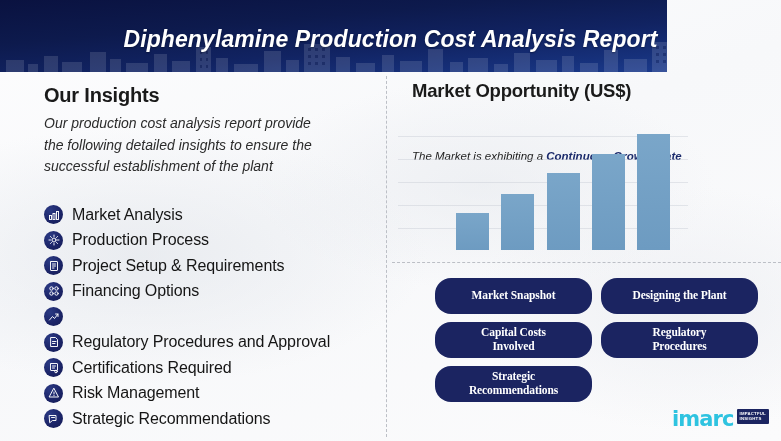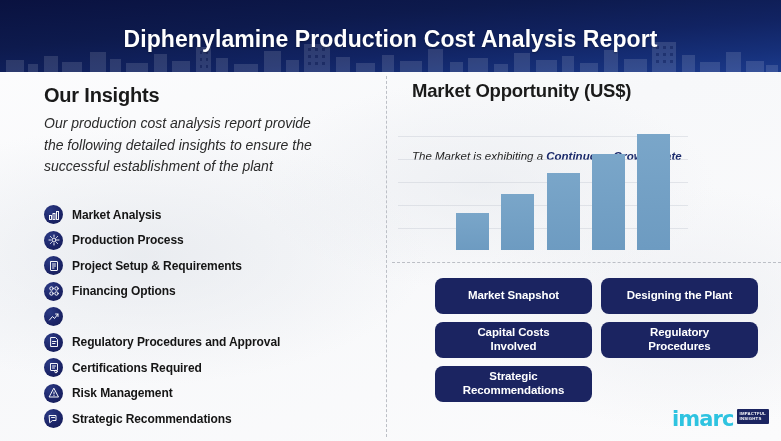--- a/index.html
+++ b/index.html
@@ -25,25 +25,26 @@
       radial-gradient(ellipse 330px 150px at 62% 42%, rgba(228,231,236,0.5) 0%, rgba(255,255,255,0) 70%),
       radial-gradient(ellipse 300px 170px at 88% 70%, rgba(226,229,235,0.45) 0%, rgba(255,255,255,0) 72%),
       linear-gradient(160deg, #fdfdfe 0%, #f7f8fa 45%, #fbfbfc 100%);
     overflow: hidden;
   }
 
   
   .header {
     position: absolute;
     left: 0; top: 0;
-    width: 781px;
+    width: 667px;
     height: 72px;
     background:
       linear-gradient(175deg, #0a1240 0%, #0d1a4d 34%, #112362 62%, #16307a 85%, #1b3a8c 100%);
     overflow: hidden;
+    font-style: italic;
   }
 
   .skyline {
     position: absolute;
     left: 0;
     bottom: 0;
     width: 781px;
     height: 34px;
     opacity: 0.42;
   }
@@ -124,22 +125,22 @@
     margin-right: 9px;
     position: relative;
     display: flex;
     align-items: center;
     justify-content: center;
   }
 
   .insight-icon svg { display: block; }
 
   .insight-label {
-    font-size: 12px;
-    font-weight: bold;
+    font-size: 16px;
+    font-weight: normal;
     color: #151515;
     letter-spacing: -0.1px;
     white-space: nowrap;
   }
 
   
   .right-panel {
     position: absolute;
     left: 412px;
     top: 80px;
@@ -213,32 +214,32 @@
     width: 323px;
     display: grid;
     grid-template-columns: 157px 157px;
     grid-auto-rows: 36px;
     column-gap: 9px;
     row-gap: 8px;
   }
 
   .cta-btn {
     background: #1b2461;
-    border-radius: 8px;
+    border-radius: 16px;
     color: #ffffff;
     font-size: 11.5px;
     font-weight: bold;
     line-height: 1.2;
     display: flex;
     align-items: center;
     justify-content: center;
     text-align: center;
     padding: 0 6px;
     border: none;
-    font-family: Liberation Sans, sans-serif;
+    font-family: Liberation Serif, serif;
     letter-spacing: -0.1px;
     white-space: pre-line;
     cursor: pointer;
   }
 
   
   .logo {
     position: absolute;
     left: 672px;
     top: 409px;

